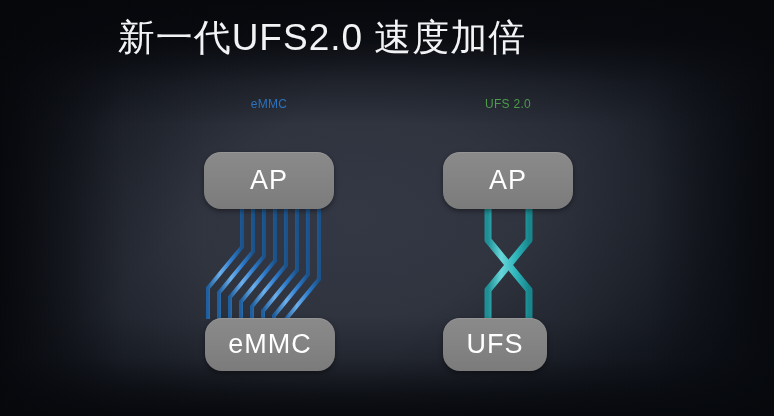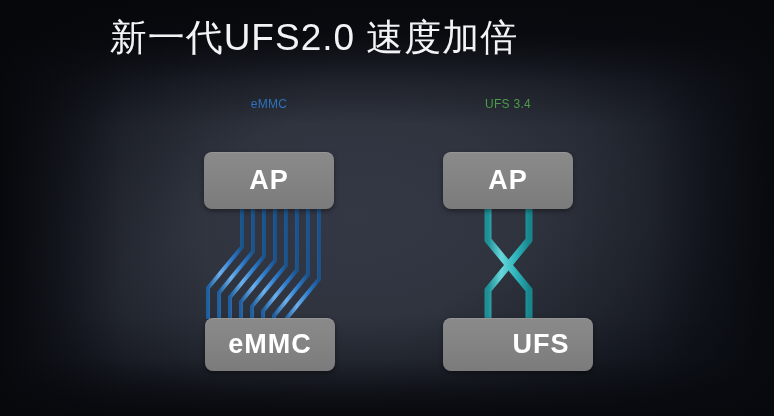--- a/index.html
+++ b/index.html
@@ -42,21 +42,21 @@
   }
   .bg-tint {
     position: absolute;
     inset: 0;
     background: linear-gradient(135deg, rgba(4,6,10,0.45) 0%, rgba(4,6,10,0.0) 35%, rgba(4,6,10,0.0) 62%, rgba(6,9,14,0.38) 100%);
   }
 
   
   .title {
     position: absolute;
-    left: 4px;
+    left: 12px;
     top: 13px;
     width: 620px;
     text-align: center;
     color: #f2f3f5;
     font-size: 37px;
     line-height: 50px;
     letter-spacing: 1px;
     font-weight: 400;
     white-space: nowrap;
   }
@@ -70,36 +70,36 @@
     letter-spacing: 0.3px;
     white-space: nowrap;
   }
   .caption .ln { display: block; }
   #caption-emmc { left: 209px; top: 97px; width: 120px; color: #2d72bb; }
   #caption-ufs  { left: 448px; top: 97px; width: 120px; color: #4c9c4a; }
 
   
   .chip {
     position: absolute;
-    border-radius: 8px;
+    border-radius: 17px;
     background: linear-gradient(to bottom, #8a8a8a 0%, #848484 45%, #7b7b7b 100%);
     box-shadow: 0 2px 5px rgba(0,0,0,0.42), inset 0 1px 0 rgba(255,255,255,0.10);
     color: #ffffff;
     display: flex;
     align-items: center;
     justify-content: center;
     font-size: 27px;
     letter-spacing: 1px;
-    font-weight: 700;
+    font-weight: 400;
     z-index: 4;
   }
   #chip-ap-left    { left: 204px; top: 152px; width: 130px; height: 57px; }
   #chip-emmc       { left: 205px; top: 318px; width: 130px; height: 53px; }
   #chip-ap-right   { left: 443px; top: 152px; width: 130px; height: 57px; }
-  #chip-ufs        { left: 443px; top: 318px; width: 104px; height: 53px; padding-left: 46px; }
+  #chip-ufs        { left: 443px; top: 318px; width: 104px; height: 53px; }
 
   
   .wires {
     position: absolute;
     left: 0; top: 0;
     width: 774px; height: 416px;
     z-index: 2;
     pointer-events: none;
   }
 </style>
@@ -113,21 +113,21 @@
   <div class="bg-vign"></div>
   <div class="bg-tint"></div>
 
   <div class="title" id="slide-title">新一代UFS2.0 速度加倍</div>
 
   <div class="caption" id="caption-emmc">
     <span class="ln">eMMC</span>
   </div>
 
   <div class="caption" id="caption-ufs">
-    <span class="ln">UFS 3.4</span>
+    <span class="ln">UFS 2.0</span>
   </div>
 
   <svg class="wires" viewBox="0 0 774 416">
     <defs>
       <linearGradient id="blueLane" x1="0" y1="0" x2="1" y2="0">
         <stop offset="0%" stop-color="#1f5f9f"></stop>
         <stop offset="35%" stop-color="#6cb0ec"></stop>
         <stop offset="70%" stop-color="#2c79c9"></stop>
         <stop offset="100%" stop-color="#1b5289"></stop>
       </linearGradient>

